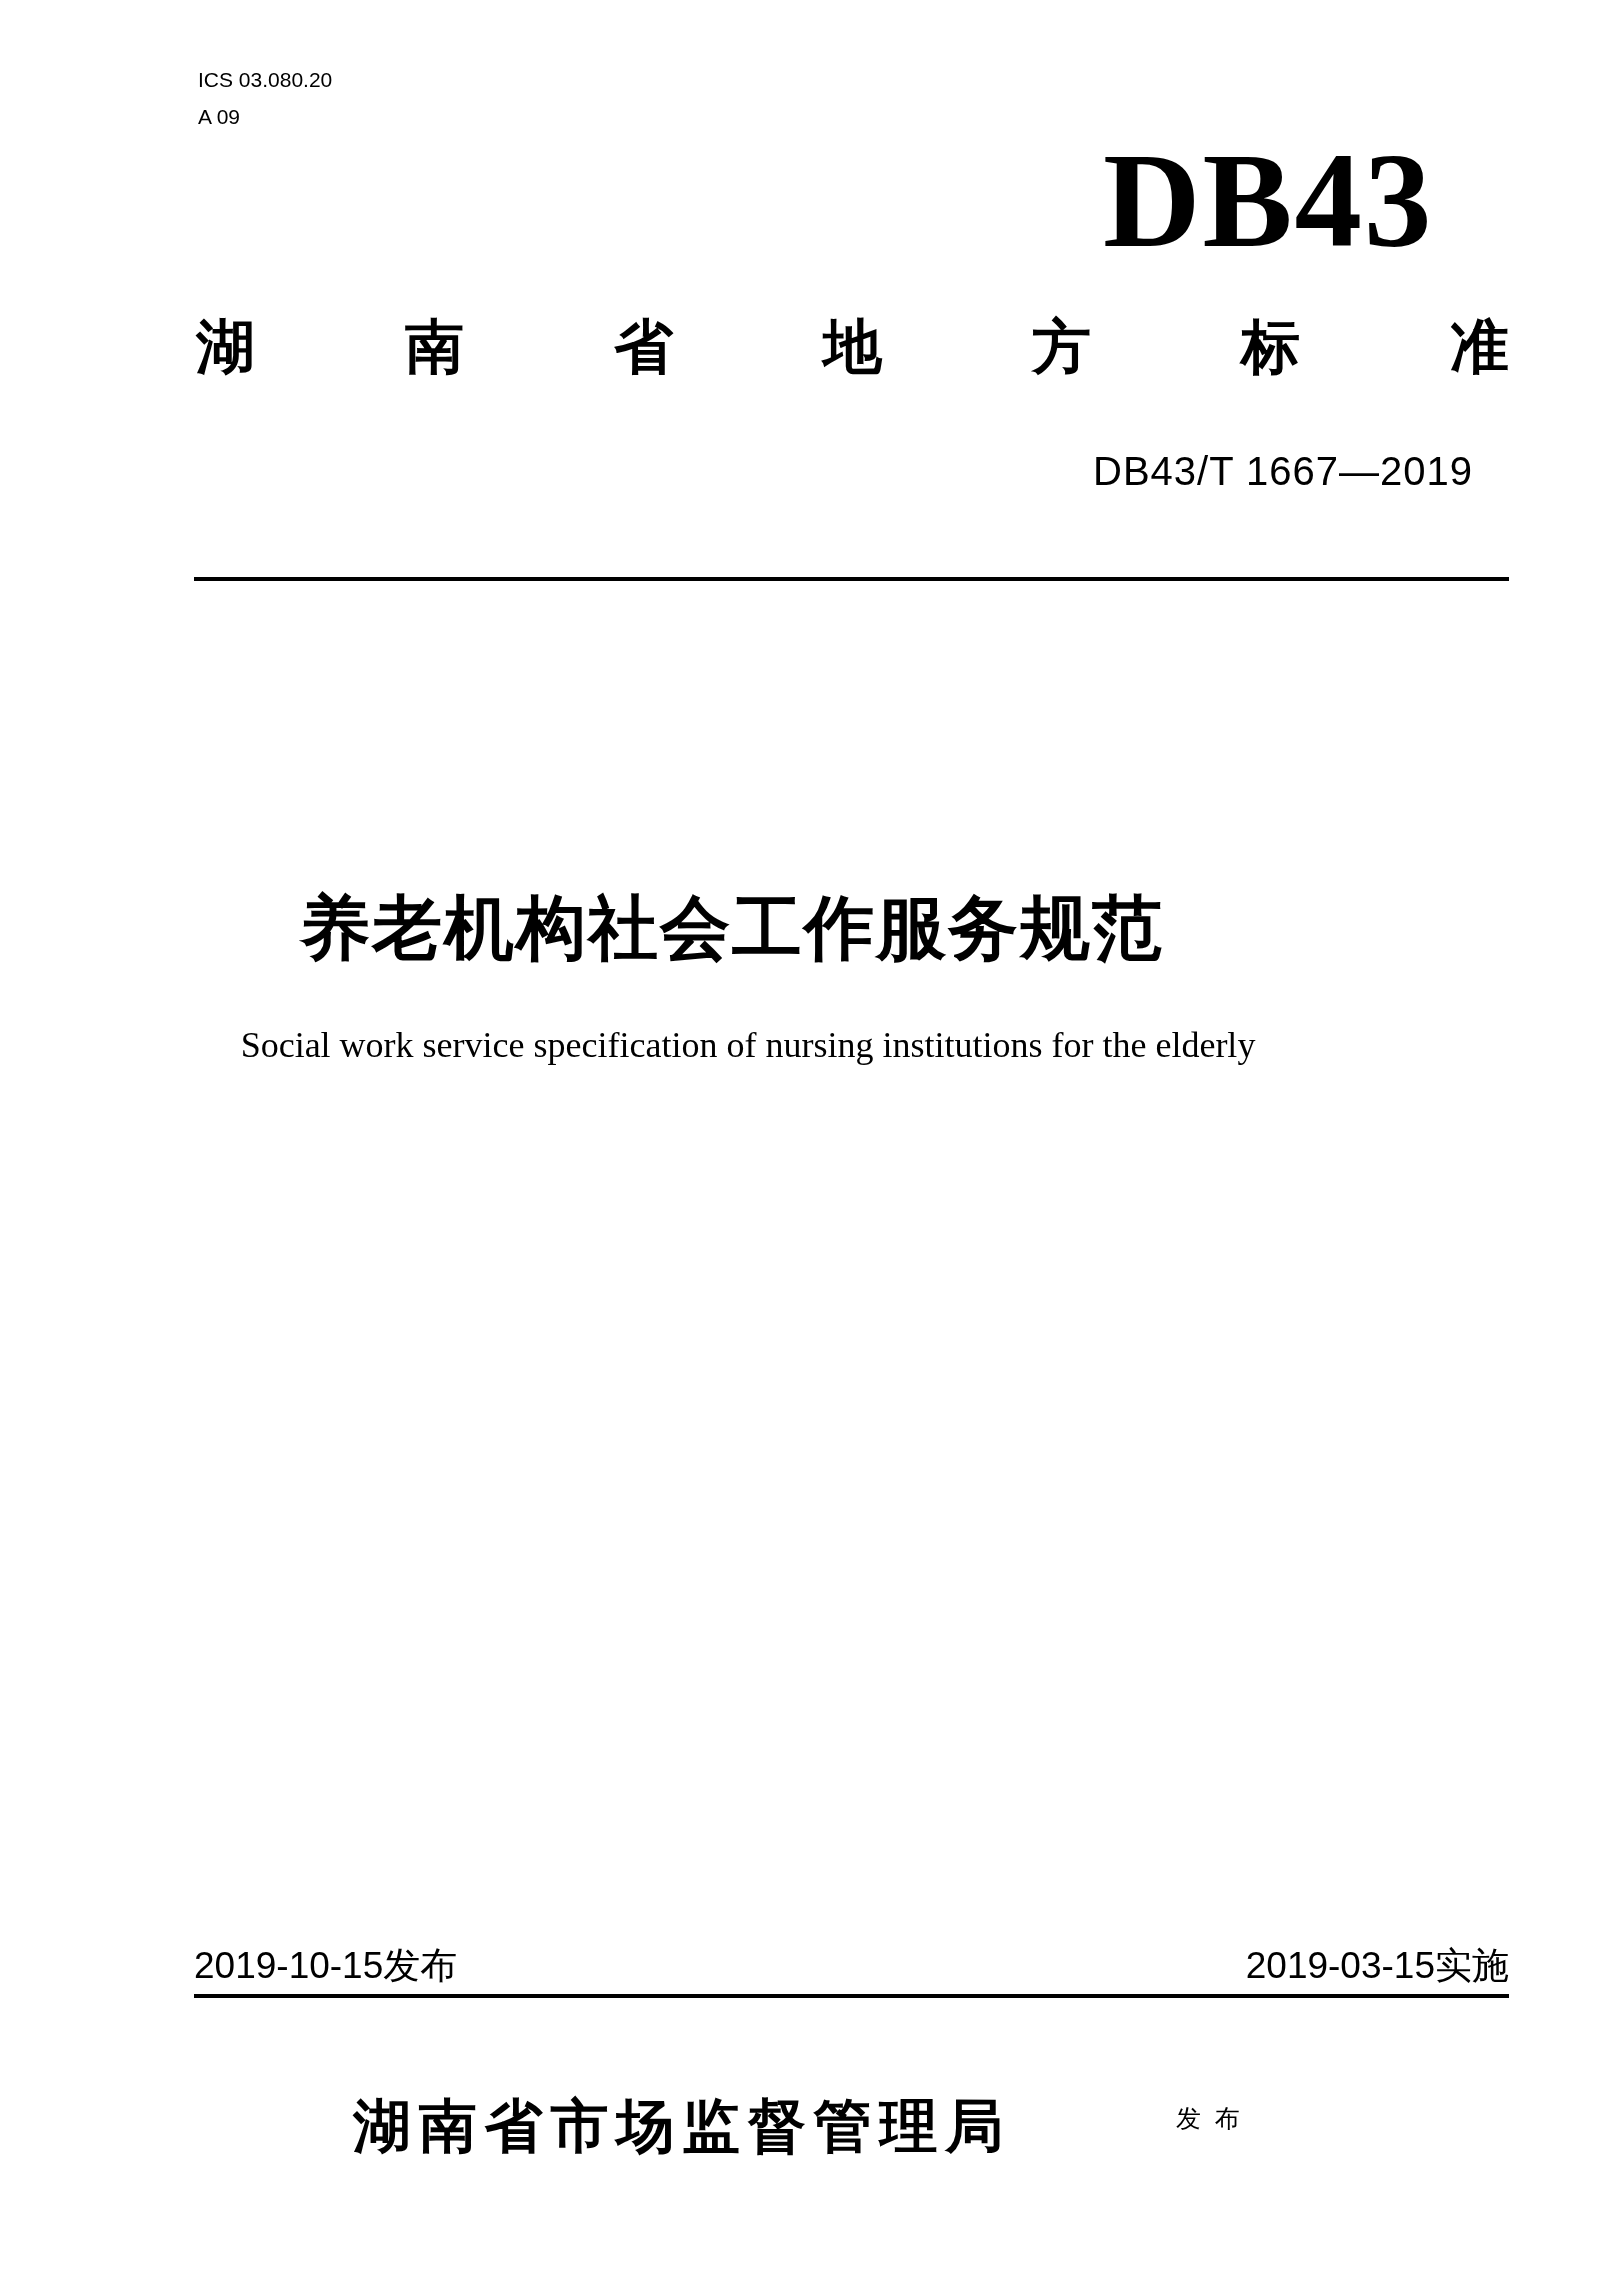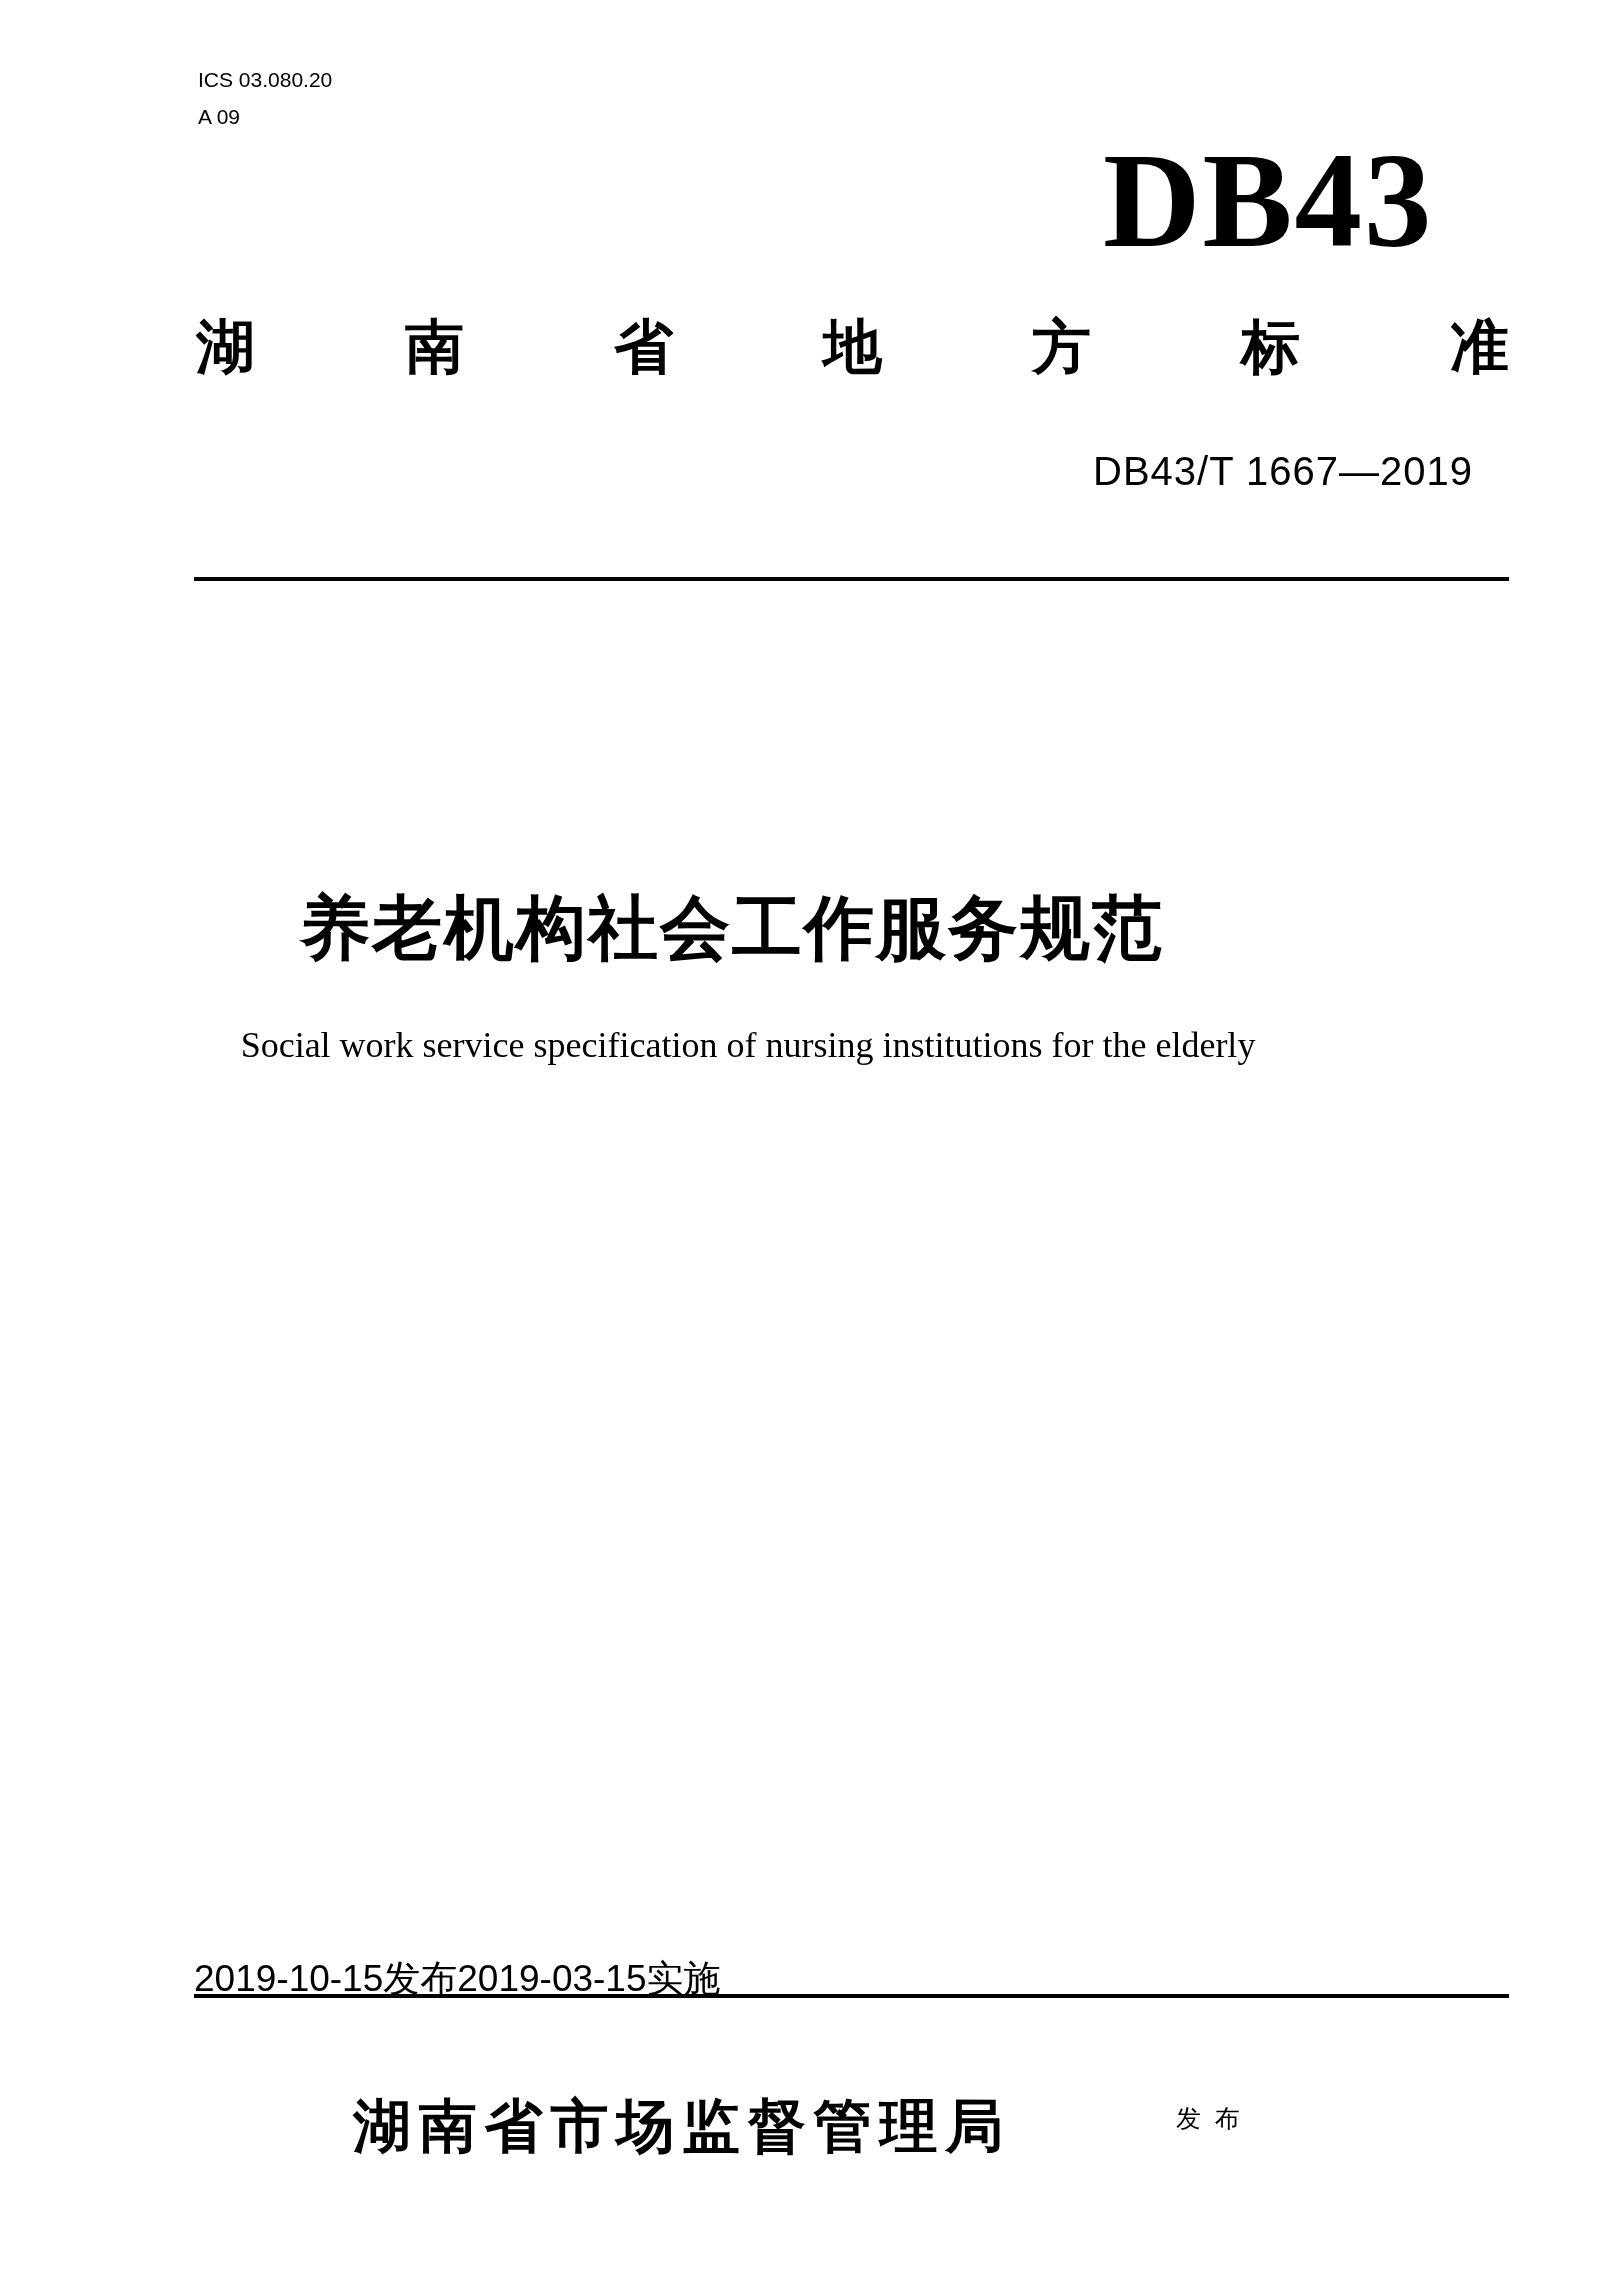--- a/index.html
+++ b/index.html
@@ -5,21 +5,21 @@
   html, body { margin:0; padding:0; background:#fff; }
   body { width:1620px; height:2293px; position:relative; overflow:hidden; color:#000; font-family:"DejaVu Sans", sans-serif; }
   .abs { position:absolute; }
   .ics { left:198px; top:61px; font-family:"Liberation Sans", sans-serif; font-size:21px; line-height:37px; }
   .db43 { left:1063px; top:137px; font-family:"Liberation Serif", serif; font-weight:bold; font-size:135px; line-height:127px; letter-spacing:2px;margin-left:40px; }
   .prov { left:196px; top:312px; width:1313px; display:flex; justify-content:space-between; font-size:59px; line-height:69px; font-weight:bold; }
   .stdno { right:147px; top:449px; font-family:"Liberation Sans", sans-serif; font-size:40px; letter-spacing:1px; }
   .rule1 { left:194px; top:577px; width:1315px; height:3.9px; background:#000; }
   .title { left:0; width:1464px; top:882px; text-align:center; font-size:70px; font-weight:bold; letter-spacing:2px; }
   .entitle { left:0; width:1400px; top:1024px; text-align:center; font-family:Liberation Serif, serif; font-size:36px;margin-left:48px; }
-  .dates { left:194px; top:1941px; width:1315px; display:flex; justify-content:flex-start; font-family:"Liberation Sans", sans-serif; font-size:37px;margin-top:13px; }
+  .dates { left:194px; top:1941px; width:1315px; display:flex; justify-content:space-between; font-family:"Liberation Sans", sans-serif; font-size:37px; }
   .rule2 { left:194px; top:1994px; width:1315px; height:3.9px; background:#000; }
   .issuer { left:353px; top:2088px; font-size:58px; font-weight:bold; letter-spacing:7.8px; }
   .issue-label { left:1176px; top:2102px; font-size:25px; letter-spacing:13.7px; }
 </style>
 </head>
 <body>
 
 <div class="abs ics">
   <div>ICS 03.080.20</div>
   <div>A 09</div>

